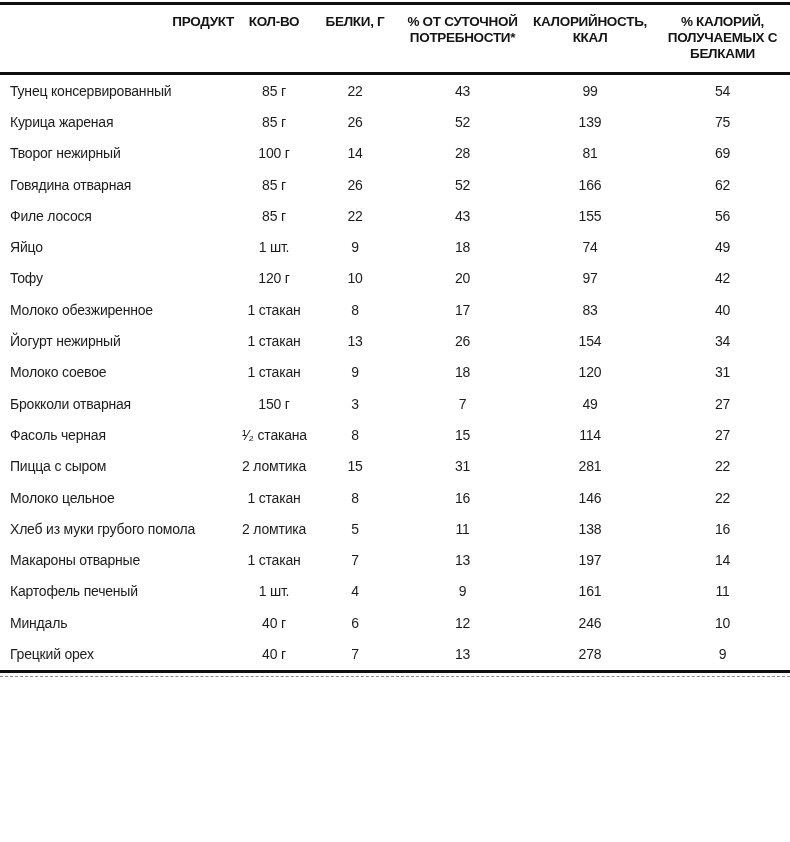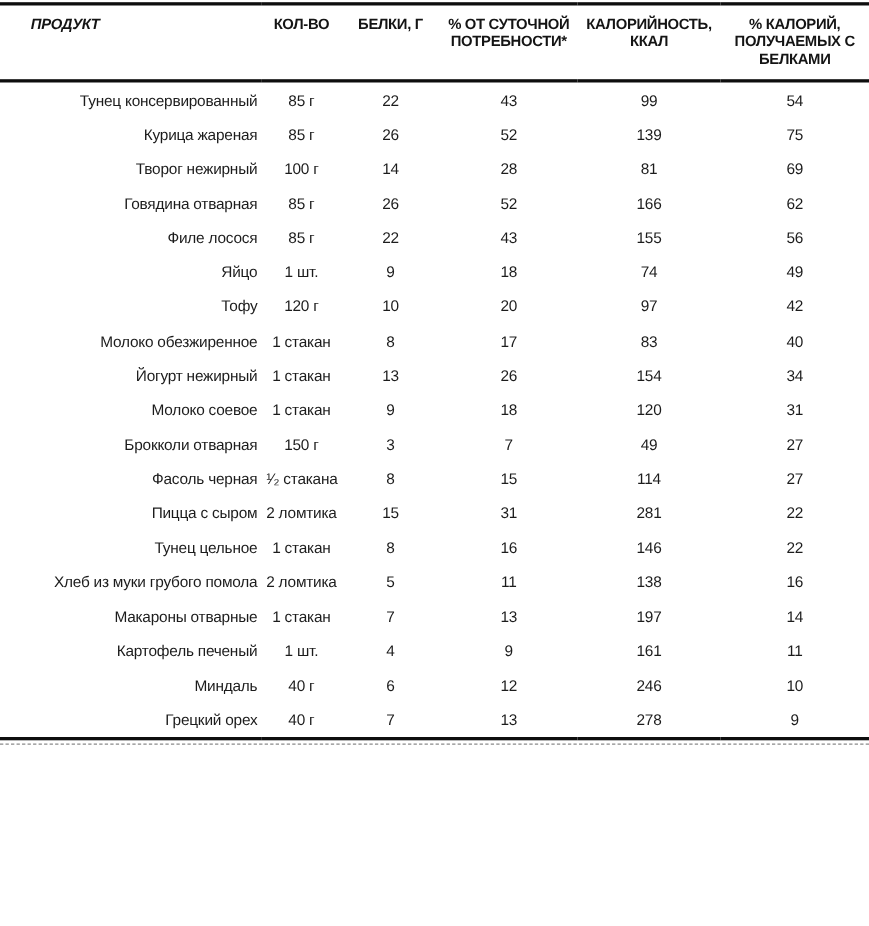--- a/index.html
+++ b/index.html
@@ -29,41 +29,41 @@
     font-size: 13.5px;
     font-weight: 700;
     letter-spacing: -0.3px;
     line-height: 16px;
     text-transform: uppercase;
     vertical-align: top;
     padding: 9px 4px 10px 4px;
     border-bottom: 3px solid #0e0e0e;
     color: #141414;
   }
-  th.col-product { text-align: left; padding-left: 28px; font-style: italic; }
+  th.col-product { text-align: right; padding-left: 10px; }
   th.col-qty, th.col-protein, th.col-daily, th.col-kcal, th.col-pcal { text-align: center; }
 
   col.c-product { width: 238px; }
   col.c-qty     { width: 72px;  }
   col.c-protein { width: 90px;  }
   col.c-daily   { width: 125px; }
   col.c-kcal    { width: 130px; }
   col.c-pcal    { width: 135px; }
 
   tbody td {
     font-size: 14px;
     letter-spacing: -0.2px;
     height: 31.3px;
     padding: 0 4px;
     text-align: center;
     white-space: nowrap;
     color: #1c1c1c;
   }
   tbody td:first-child {
-    text-align: right;
+    text-align: left;
     padding-left: 10px;
   }
   .dotted-rule {
     margin-top: 3px;
     border-top: 1px dashed #8a8a8a;
     height: 0;
   }
 </style>
 </head>
 <body>
@@ -187,21 +187,21 @@
         </tr>
         <tr>
           <td>Пицца с сыром</td>
           <td>2 ломтика</td>
           <td>15</td>
           <td>31</td>
           <td>281</td>
           <td>22</td>
         </tr>
         <tr>
-          <td>Тунец цельное</td>
+          <td>Молоко цельное</td>
           <td>1 стакан</td>
           <td>8</td>
           <td>16</td>
           <td>146</td>
           <td>22</td>
         </tr>
         <tr>
           <td>Хлеб из муки грубого помола</td>
           <td>2 ломтика</td>
           <td>5</td>

